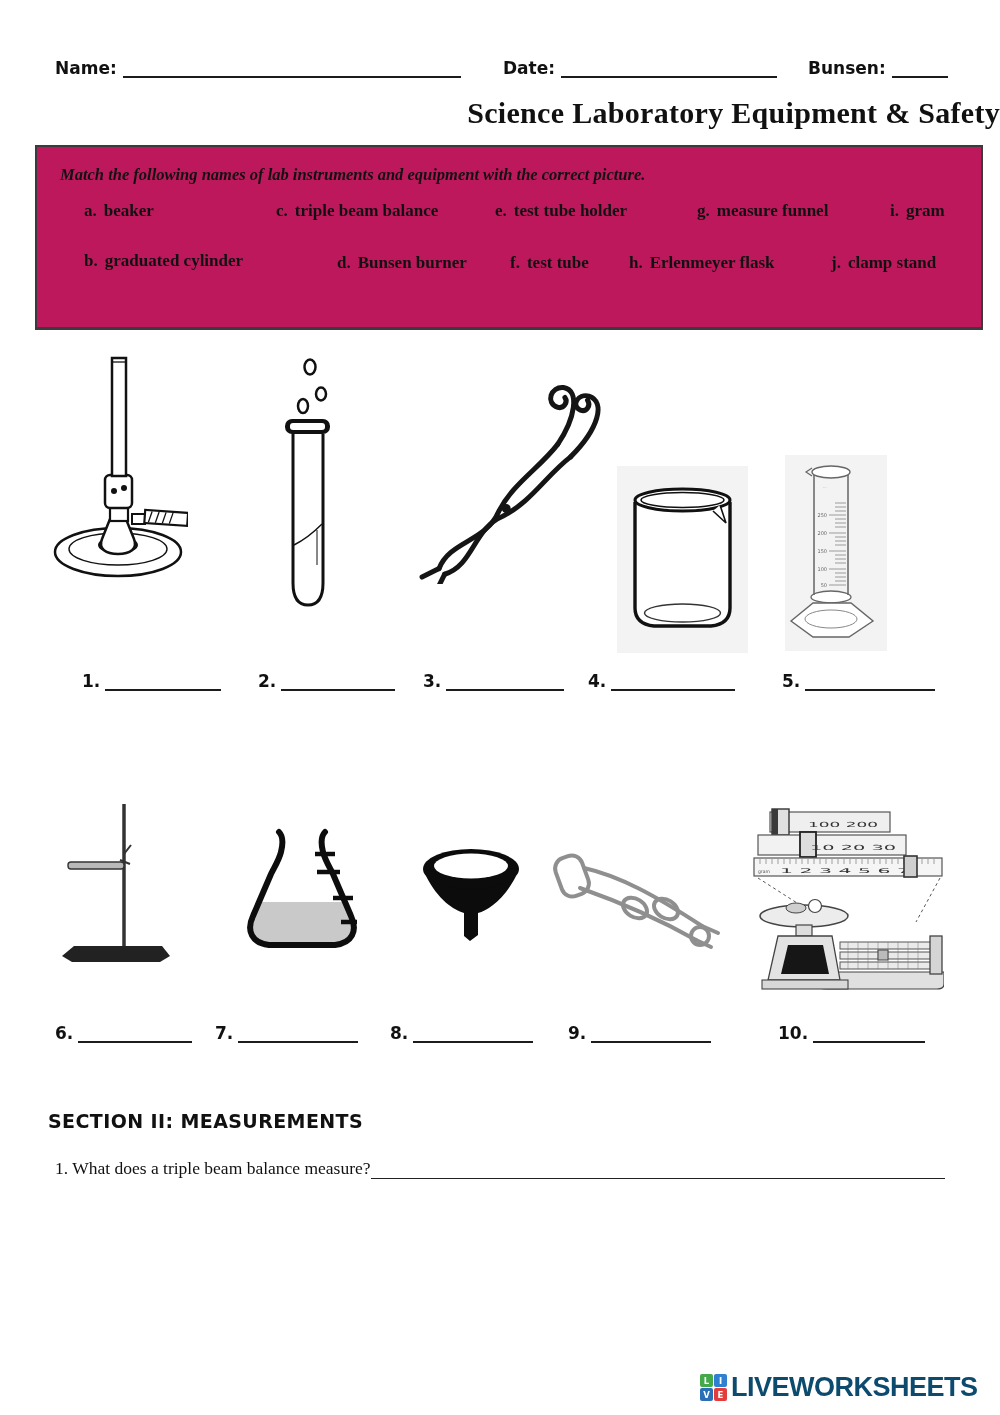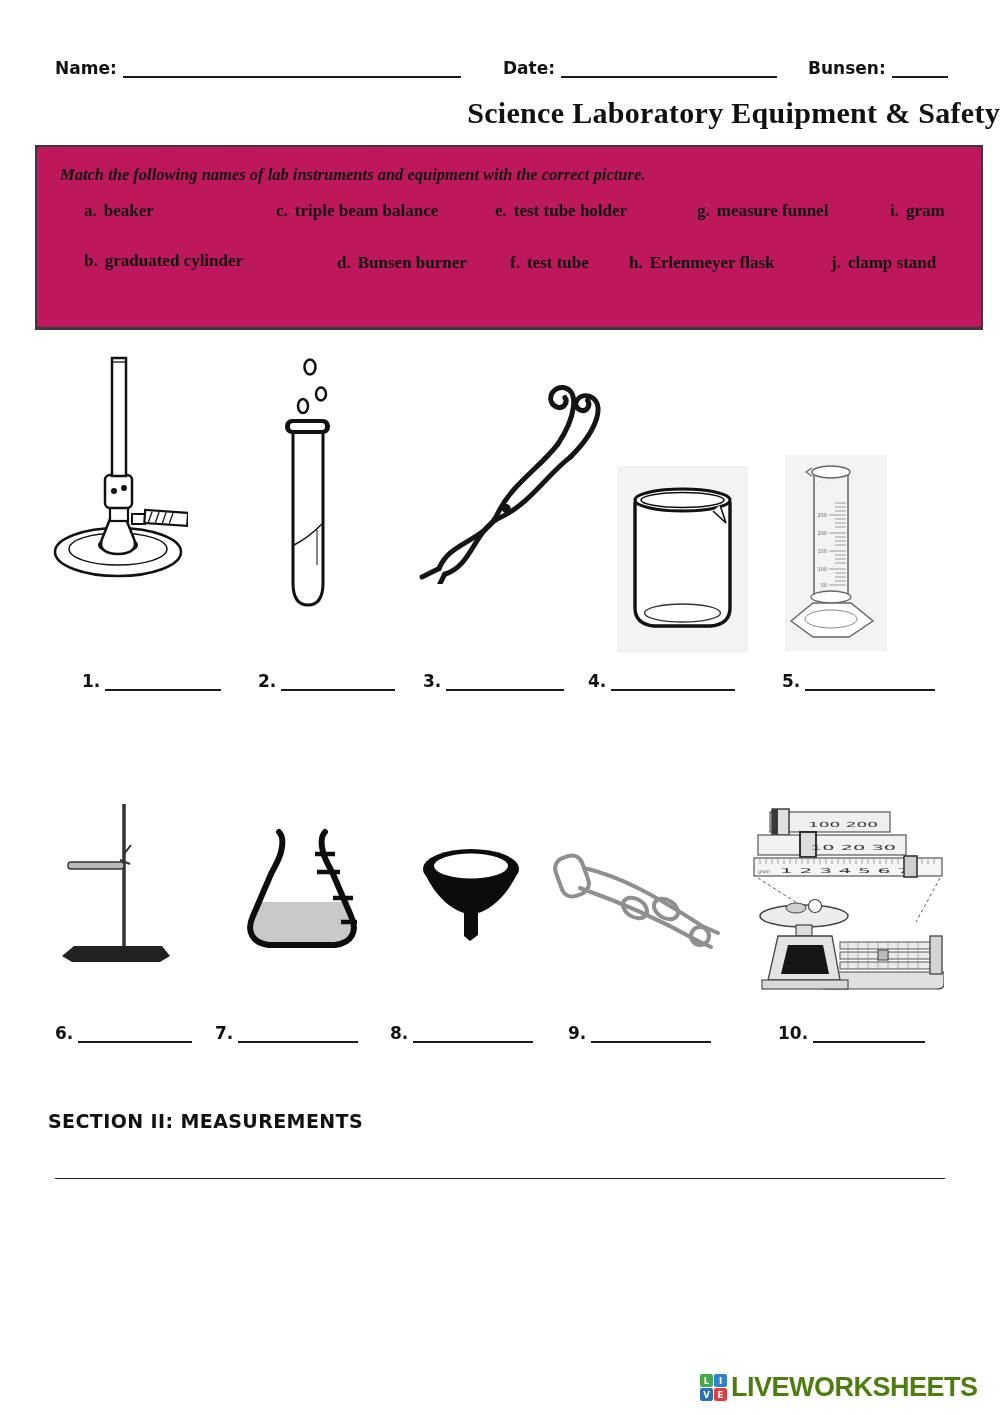--- a/index.html
+++ b/index.html
@@ -345,27 +345,28 @@
     <span class="write-line" style="width:120px"></span>
     </div>
   <div class="blank" style="left:778px; top:1023px">
     <span>10.</span>
     <span class="write-line" style="width:112px"></span>
     </div>
 
   <div class="sec2-heading">SECTION II: MEASUREMENTS</div>
   <div class="questions">
     <div class="question">
+      <span class="q-text">1. What does a triple beam balance measure?</span>
       <div class="q-line" style="margin-left:0"></div>
     </div>
   </div>
 
   <div class="logo">
     <div class="logo-grid">
       <div class="logo-sq" style="background-color: rgb(68, 169, 72);">L</div>
       <div class="logo-sq" style="background-color: rgb(47, 128, 208);">I</div>
       <div class="logo-sq" style="background-color: rgb(43, 111, 183);">V</div>
       <div class="logo-sq" style="background-color: rgb(226, 60, 60);">E</div>
     </div>
-    <span class="logo-text" style="color: #4d7c0f; text-align: right;">LIVEWORKSHEETS</span>
+    <span class="logo-text" style="color: #0c4a6e; text-align: right;">LIVEWORKSHEETS</span>
   </div>
 
 </div>
 
 </body></html>

